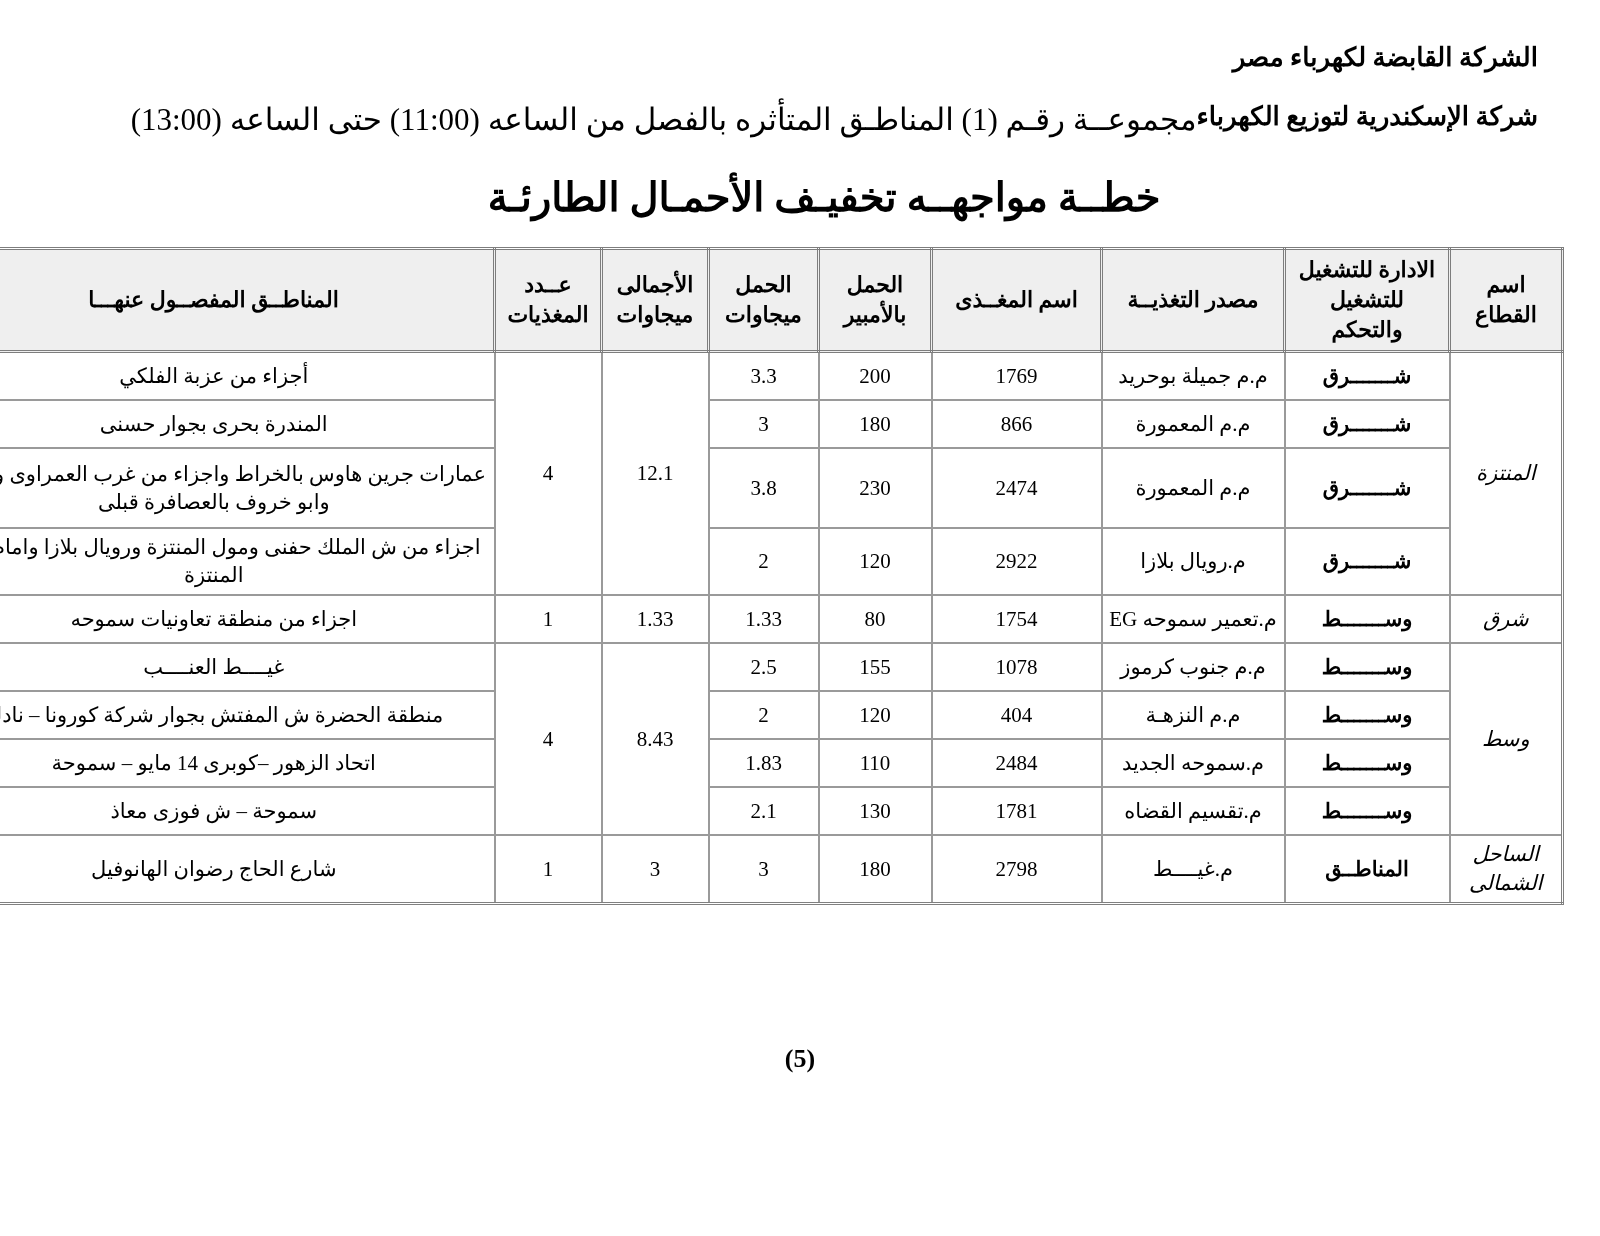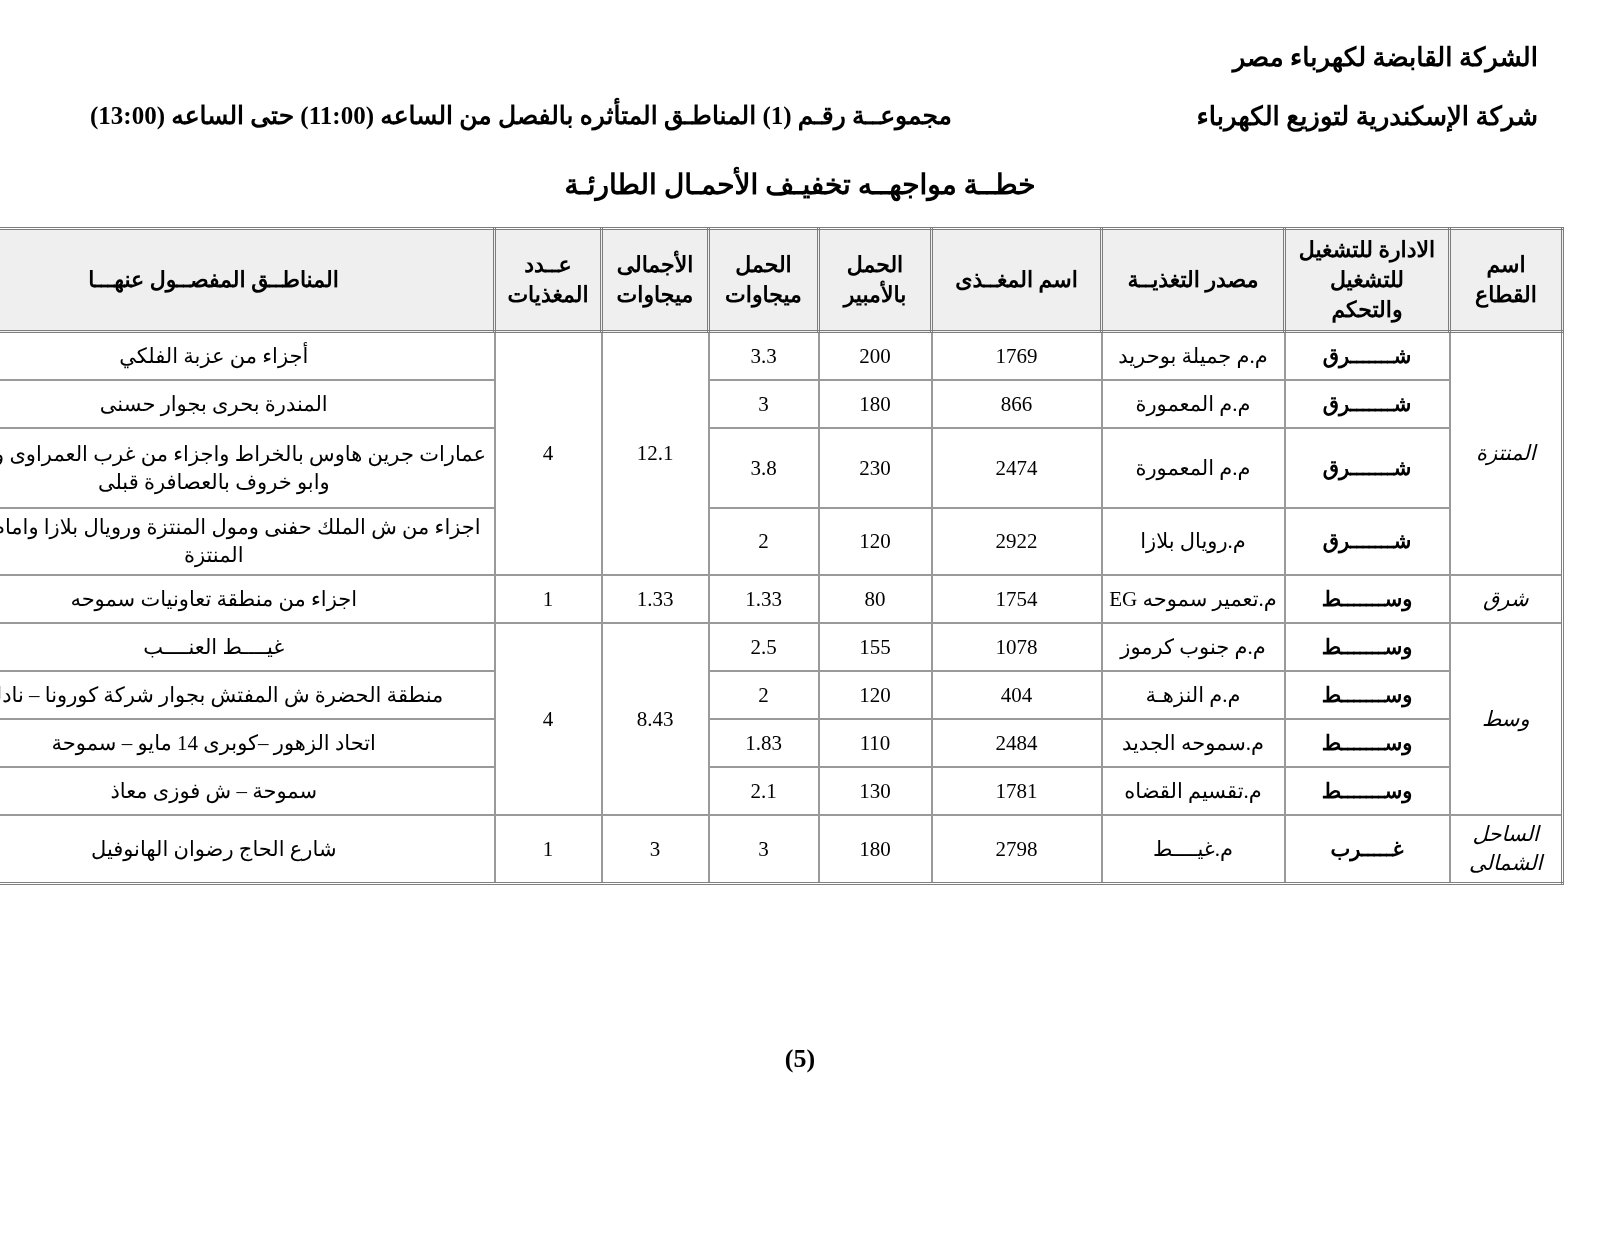--- a/index.html
+++ b/index.html
@@ -14,20 +14,21 @@
     color: #000000;
     position: relative;
     overflow: hidden;
   }
 
   .page {
     width: 1600px;
     height: 1236px;
     position: relative;
     box-sizing: border-box;
+    padding-left: 48px;
   }
 
   
   .hdr-row {
     display: flex;
     justify-content: space-between;
     align-items: flex-start;
     direction: rtl;
   }
 
@@ -39,32 +40,32 @@
   }
 
   .corp-name {
     font-size: 26px;
     font-weight: bold;
     white-space: nowrap;
     letter-spacing: 0;
   }
 
   .group-line {
-    font-size: 25px;
-    font-weight: bold;
+    font-size: 31px;
+    font-weight: normal;
     white-space: nowrap;
   }
 
   .title-wrap {
     text-align: center;
     margin-top: 36px;
   }
   .doc-title {
     display: inline-block;
-    font-size: 28px;
+    font-size: 40px;
     font-weight: bold;
     white-space: nowrap;
   }
 
   
   .table-wrap {
     margin: 26px 36px 0 36px;
   }
 
   table.plan {
@@ -261,21 +262,21 @@
           <tr class="reg">
             <td class="admin c-admin">وســـــــط</td>
             <td class="source c-source">م.تقسيم القضاه</td>
             <td class="feeder num c-feeder">1781</td>
             <td class="num c-amp">130</td>
             <td class="num c-mw">2.1</td>
             <td class="areas c-areas">سموحة – ش فوزى معاذ</td>
           </tr>
           <tr class="tall">
             <td class="sector c-sector">الساحل الشمالى</td>
-            <td class="admin c-admin">غـــــرب</td>
+            <td class="admin c-admin">المناطــق</td>
             <td class="source c-source">م.غيــــط</td>
             <td class="feeder num c-feeder">2798</td>
             <td class="num c-amp">180</td>
             <td class="num c-mw">3</td>
             <td class="num c-total">3</td>
             <td class="num c-count">1</td>
             <td class="areas c-areas">شارع الحاج رضوان الهانوفيل</td>
           </tr>
         </tbody>
     </table>

